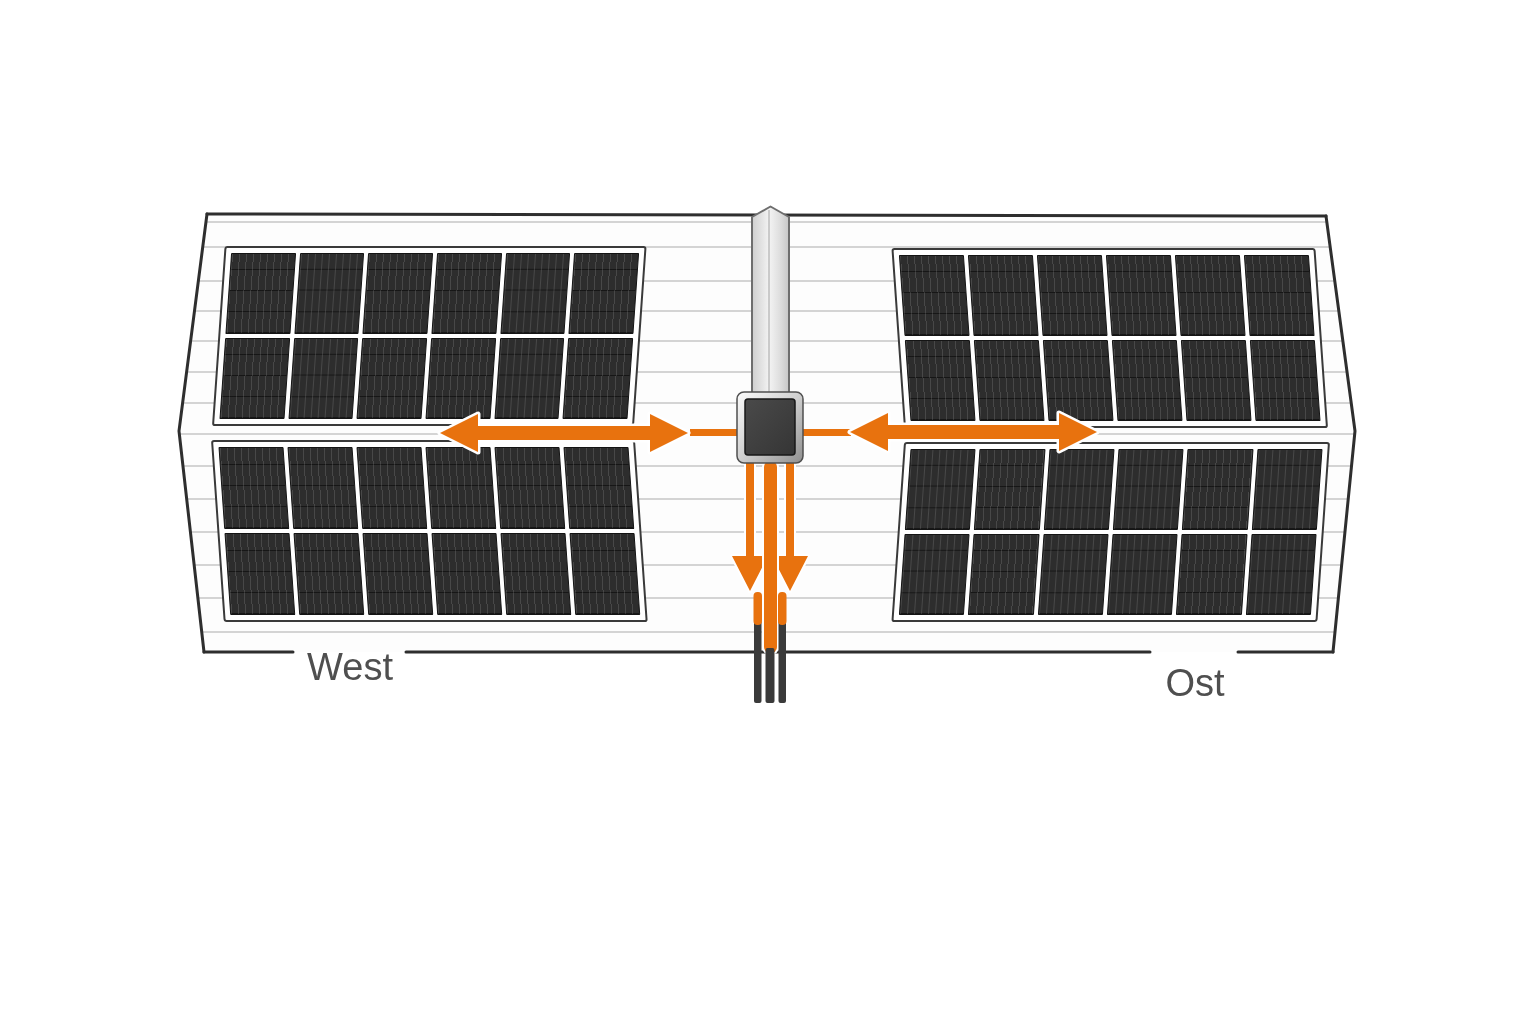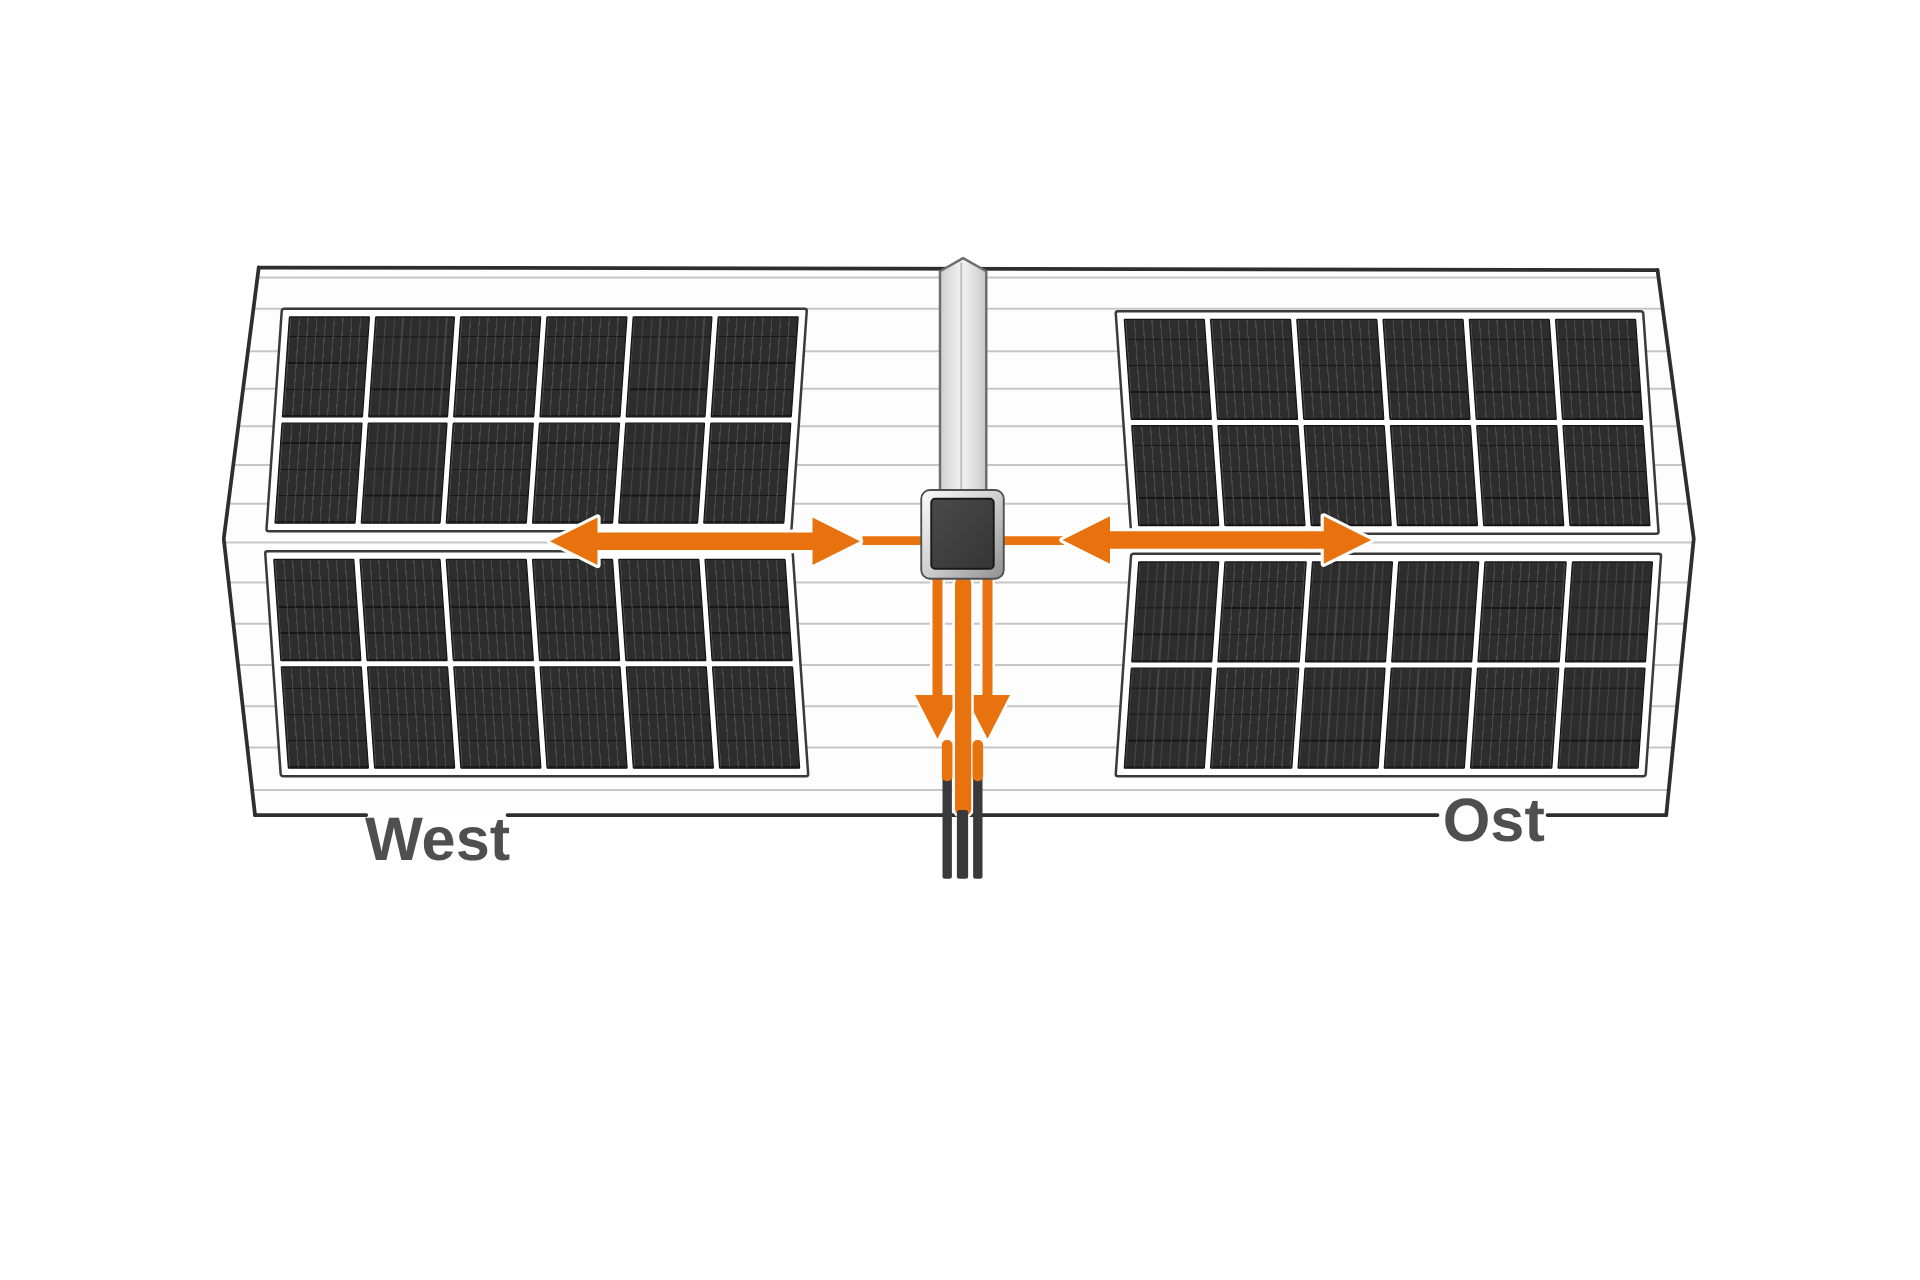--- a/index.html
+++ b/index.html
@@ -46,25 +46,24 @@
   .edge{stroke:var(--outline);stroke-width:3;fill:none;stroke-linejoin:round;stroke-linecap:round;}
   .orange{fill:var(--accent);}
   .halo{stroke:#ffffff;stroke-width:5;paint-order:stroke;stroke-linejoin:round;}
   .halo-thin{stroke:#ffffff;stroke-width:4;paint-order:stroke;stroke-linejoin:round;}
   .cable{fill:var(--cable);}
 
   
   .roof-label{
     position:absolute;
     transform:translateX(-50%);
-    font-size:49px;
+    font-size:38px;
     line-height:1;
     color:var(--label);
     white-space:nowrap;
-    font-weight:bold;
   }
 </style>
 </head>
 <body>
 
 <div class="scene">
 
   <svg class="layer" width="1536" height="1024" viewBox="0 0 1536 1024">
     <defs>
       <clipPath id="roofClip">
@@ -194,15 +193,15 @@
     <rect class="orange" x="778" y="592" width="8.5" height="33" rx="4"></rect>
 
     <path d="M752,217 L770.5,206.5 L789,217 L789,397 L752,397 Z" fill="url(#chimGrad)" stroke="#6e6e6e" stroke-width="2" stroke-linejoin="round"></path>
     <line x1="769" y1="210" x2="769" y2="397" stroke="#bcbcbc" stroke-width="1.5"></line>
 
     <rect x="737" y="392" width="66" height="71" rx="7" fill="url(#boxGrad)" stroke="#4f4f4f" stroke-width="1.5"></rect>
     <rect x="745" y="399" width="50" height="56" rx="3" fill="url(#screenGrad)" stroke="#181818" stroke-width="1.5"></rect>
   </svg>
 
   <div class="roof-label" style="left:350px;top:648px;">West</div>
-  <div class="roof-label" style="left:1195px;top:633px;">Ost</div>
+  <div class="roof-label" style="left:1195px;top:664px;">Ost</div>
 
 </div>
 
 </body></html>

